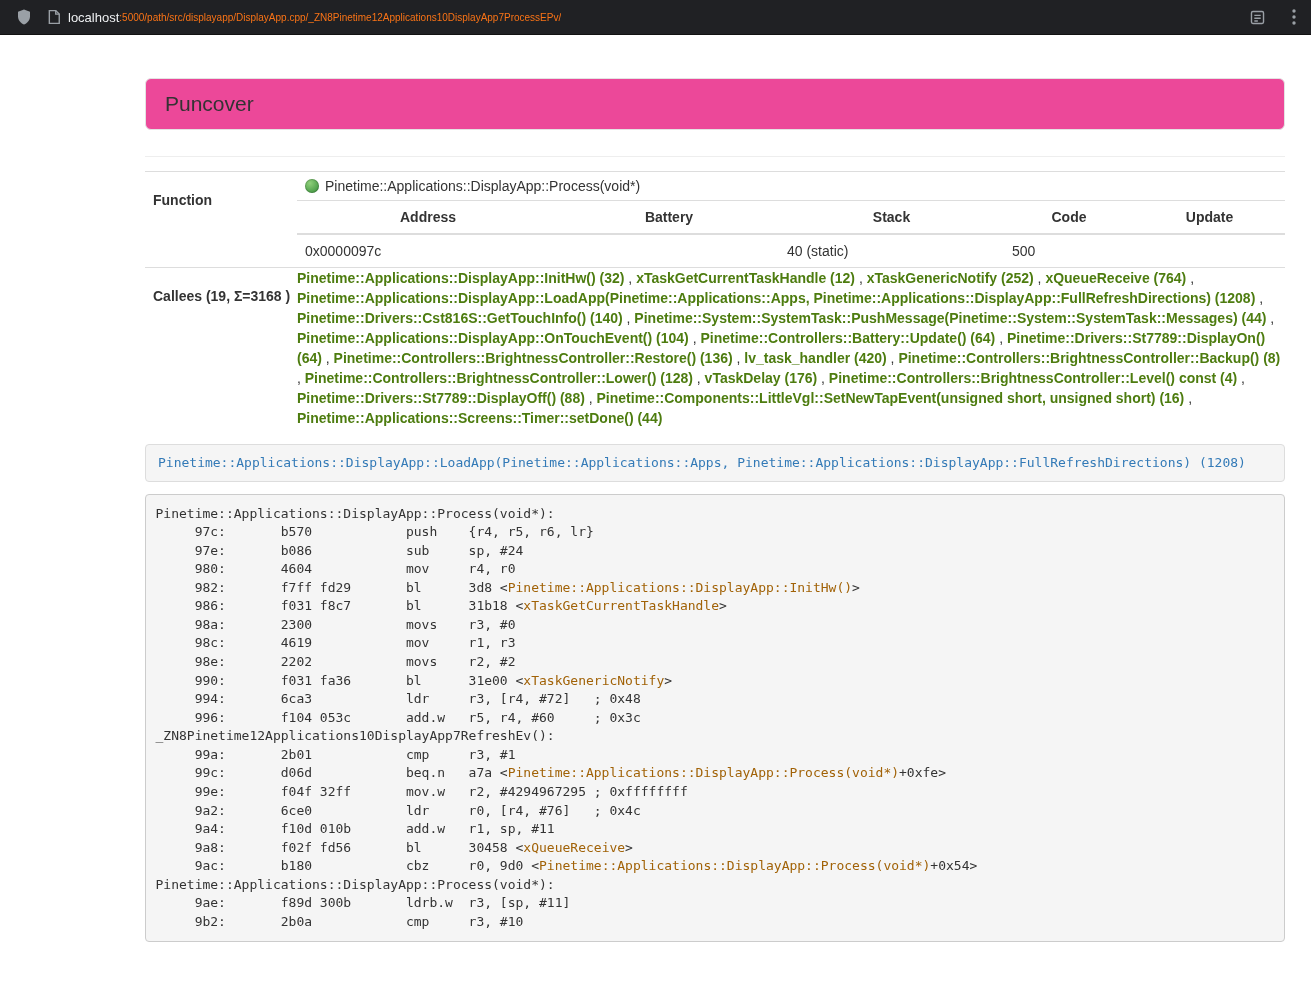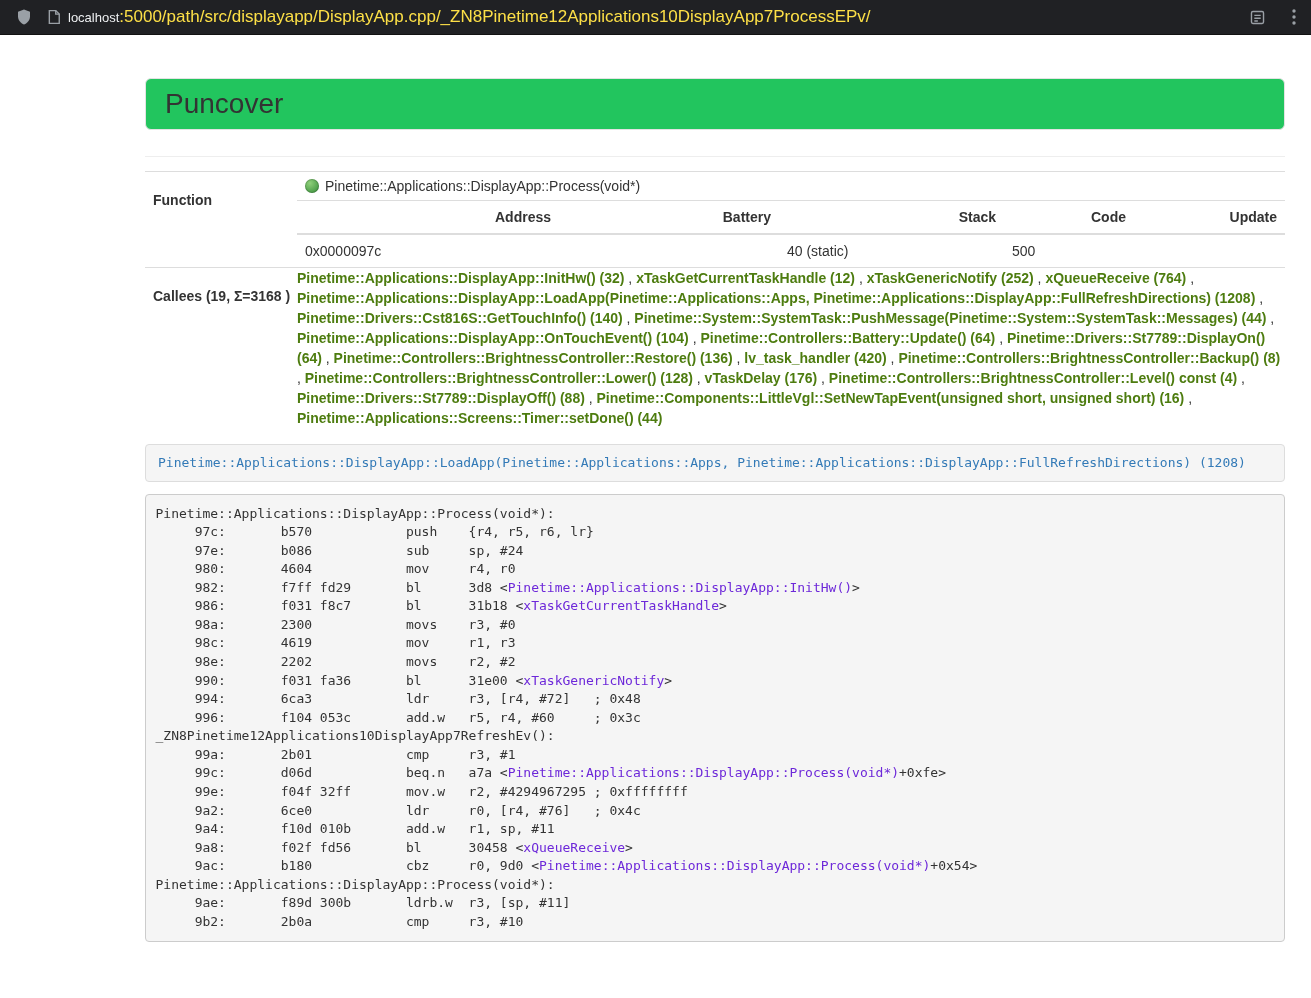--- a/index.html
+++ b/index.html
@@ -6,55 +6,55 @@
   html,body { margin:0; padding:0; background:#fff; }
   body { width:1311px; height:998px; overflow:hidden; font-family:"Liberation Sans", sans-serif; color:#333; }
   .viewport { width:1311px; height:988px; overflow:hidden; }
 
   
   .topbar { height:35px; background:#202124; border-bottom:1px solid #121212; display:flex; align-items:center; padding:0 15px; }
   .tb-icon { display:inline-flex; align-items:center; justify-content:center; flex:none; cursor:pointer; }
   .urlbar { flex:1; display:flex; align-items:center; margin-left:14px; min-width:0; cursor:text; }
   .urlbar .page-ic { margin-right:7px; }
   .url-host { font-size:13px; color:#eef0f2; white-space:nowrap; }
-  .url-path { font-size:17px; color:#fde047; white-space:nowrap; overflow:hidden; }
+  .url-path { font-size:10px; color:#f97316; white-space:nowrap; overflow:hidden; }
   .tb-right { margin-left:20px; }
   .kebab { margin-left:26px; }
 
   
   .page { width:1140px; margin-left:145px; }
-  .title-panel { margin-top:43px; background:#22c55e; border:1px solid #e3e3e3; border-radius:6px; padding:11px 19px; font-size:28px; line-height:28px; color:#333; }
+  .title-panel { margin-top:43px; background:#ec4899; border:1px solid #e3e3e3; border-radius:6px; padding:11px 19px; font-size:21px; line-height:28px; color:#333; }
   hr.rule { border:0; border-top:1px solid #eee; margin:26px 0 0 0; }
 
   .breadcrumb { margin-top:10px; font-size:15px; line-height:21px; }
   .breadcrumb a { color:#337ab7; text-decoration:none; cursor:pointer; }
   .breadcrumb .sep { color:#777; }
   .breadcrumb .suffix { color:#333; }
 
   table.info-table { width:100%; margin-top:14px; border-collapse:collapse; font-size:14px; table-layout:fixed; }
   table.info-table > tbody > tr { border-top:1px solid #ddd; }
   td.lbl { font-weight:bold; padding:20px 8px; vertical-align:top; white-space:nowrap; }
   td.val { padding:0; vertical-align:top; }
 
   .func-line { display:flex; align-items:center; gap:6px; padding:5px 8px; line-height:18px; }
   .sym-icon { width:14px; height:14px; border-radius:7px; background:radial-gradient(circle at 35% 30%, #8fd07a, #4d9e4a 70%, #35773a); box-shadow:inset 0 0 0 1px rgba(0,0,0,.15); }
 
   table.detail-table { width:100%; border-collapse:collapse; border-top:1px solid #ddd; font-size:14px; }
-  table.detail-table th { text-align:right; font-weight:bold; padding:7px 8px; border-bottom:2px solid #ddd; line-height:18px; }
+  table.detail-table th { text-align:center; font-weight:bold; padding:7px 8px; border-bottom:2px solid #ddd; line-height:18px; }
   table.detail-table td { padding:7px 8px; line-height:18px;margin-top:44px; }
 
   .callees-cell { padding:8px; line-height:20px; }
   .callees-cell a { color:#4d7c0f; text-decoration:none; cursor:pointer;font-weight:bold; }
   .callees-cell .csep { color:#333; }
 
   .asm-heading { margin-top:16px; background:#f5f5f5; border:1px solid #ddd; border-radius:4px; padding:9px 12px; font-family:"DejaVu Sans Mono", monospace; font-size:13px; line-height:18px; white-space:nowrap; overflow:hidden; }
   .asm-heading a { color:#337ab7; text-decoration:none; cursor:pointer; }
 
   pre.asm { margin:12px 0 0 0; background:#f5f5f5; border:1px solid #ccc; border-radius:4px; padding:9.5px; font-family:"DejaVu Sans Mono", monospace; font-size:13px; line-height:1.42857; color:#333; white-space:pre; overflow:hidden; }
-  pre.asm a { color:#6d28d9; text-decoration:none; cursor:pointer;text-align:center; }
+  pre.asm a { color:#a16207; text-decoration:none; cursor:pointer;text-align:center; }
 </style>
 </head>
 <body>
 
 <div class="viewport">
 
   <div class="topbar">
     <span class="tb-icon">
       <svg width="18" height="18" viewBox="0 0 24 24">
           <path d="M12 2l8 3v6c0 5-3.4 9.2-8 11-4.6-1.8-8-6-8-11V5z" fill="#9aa0a6"></path>

